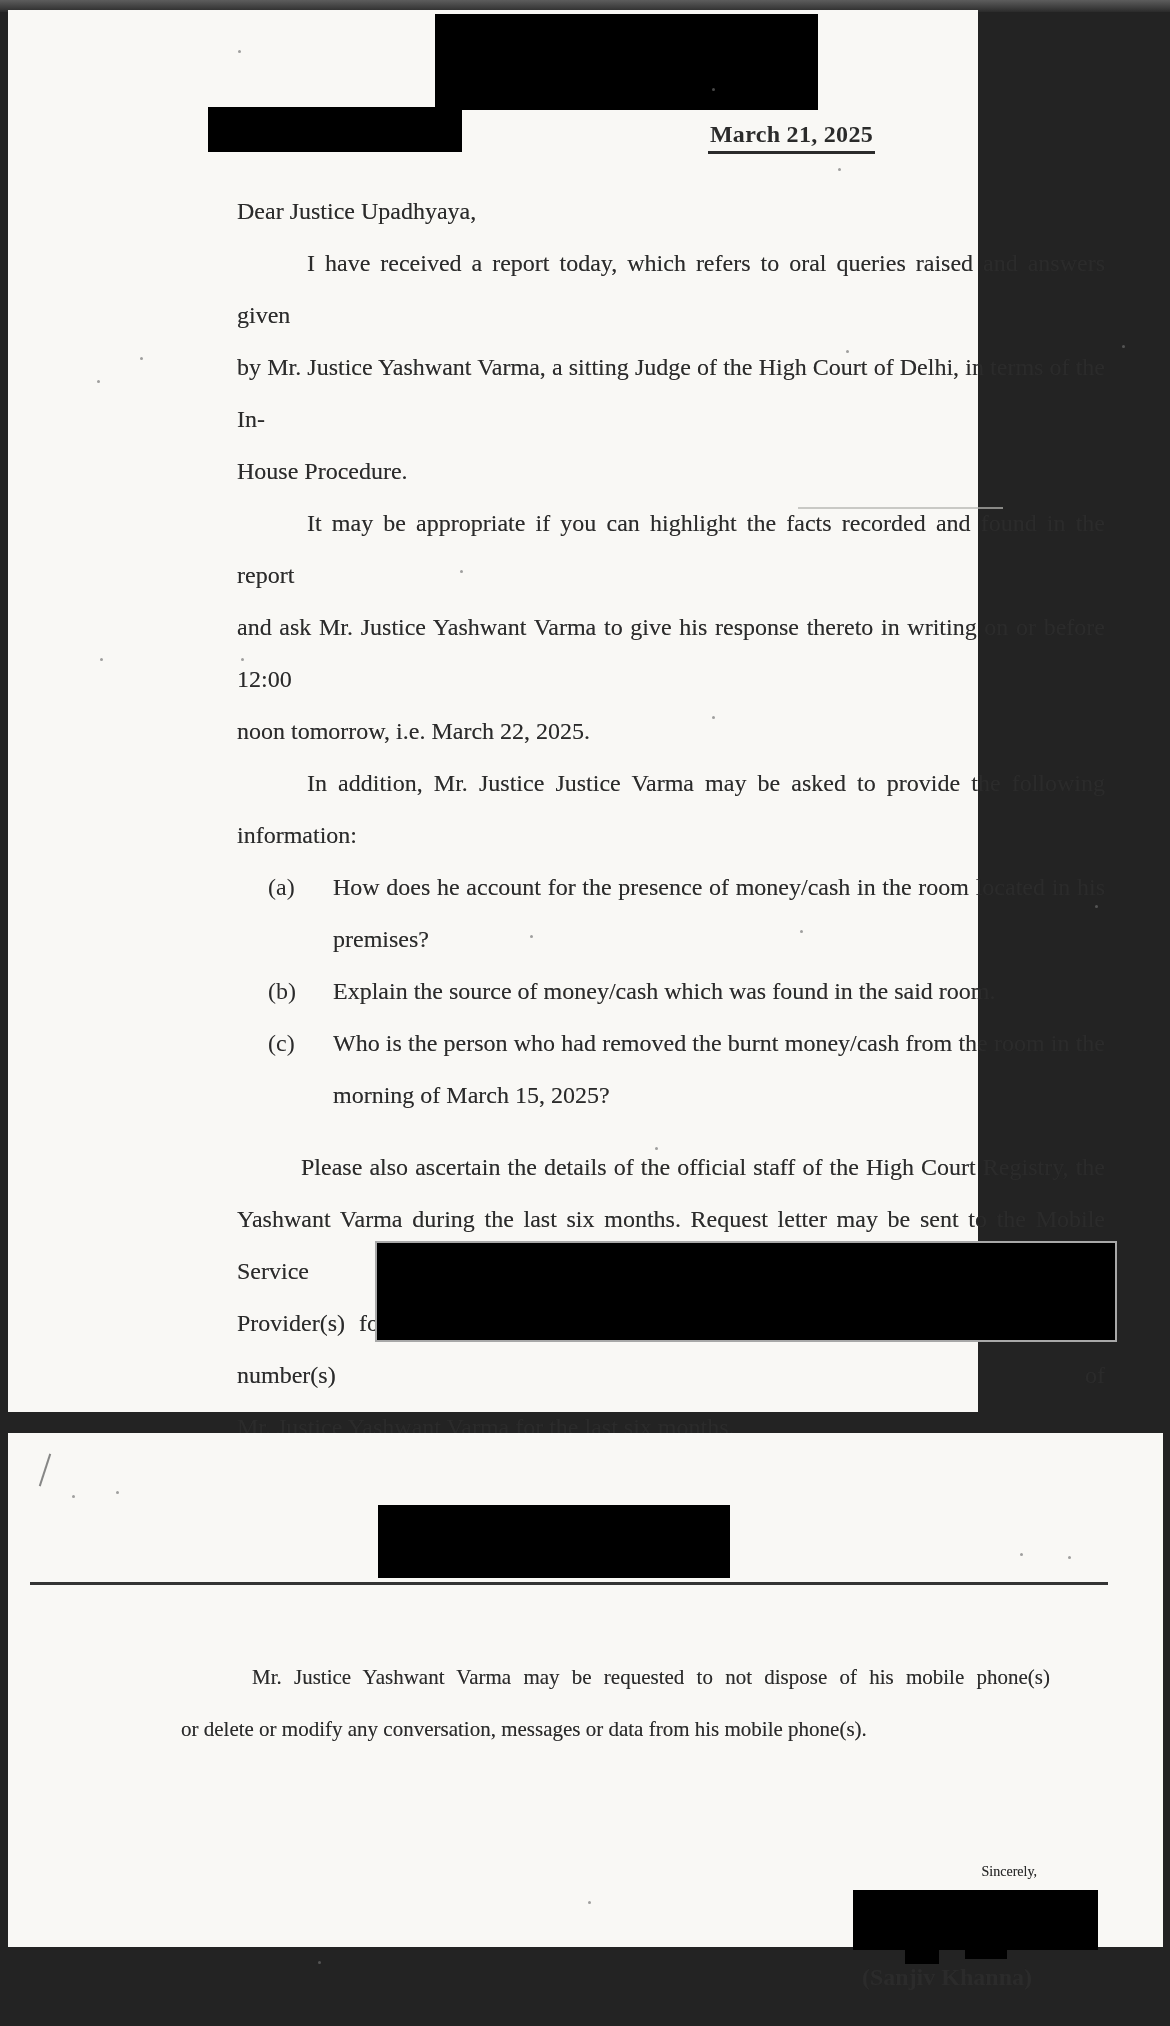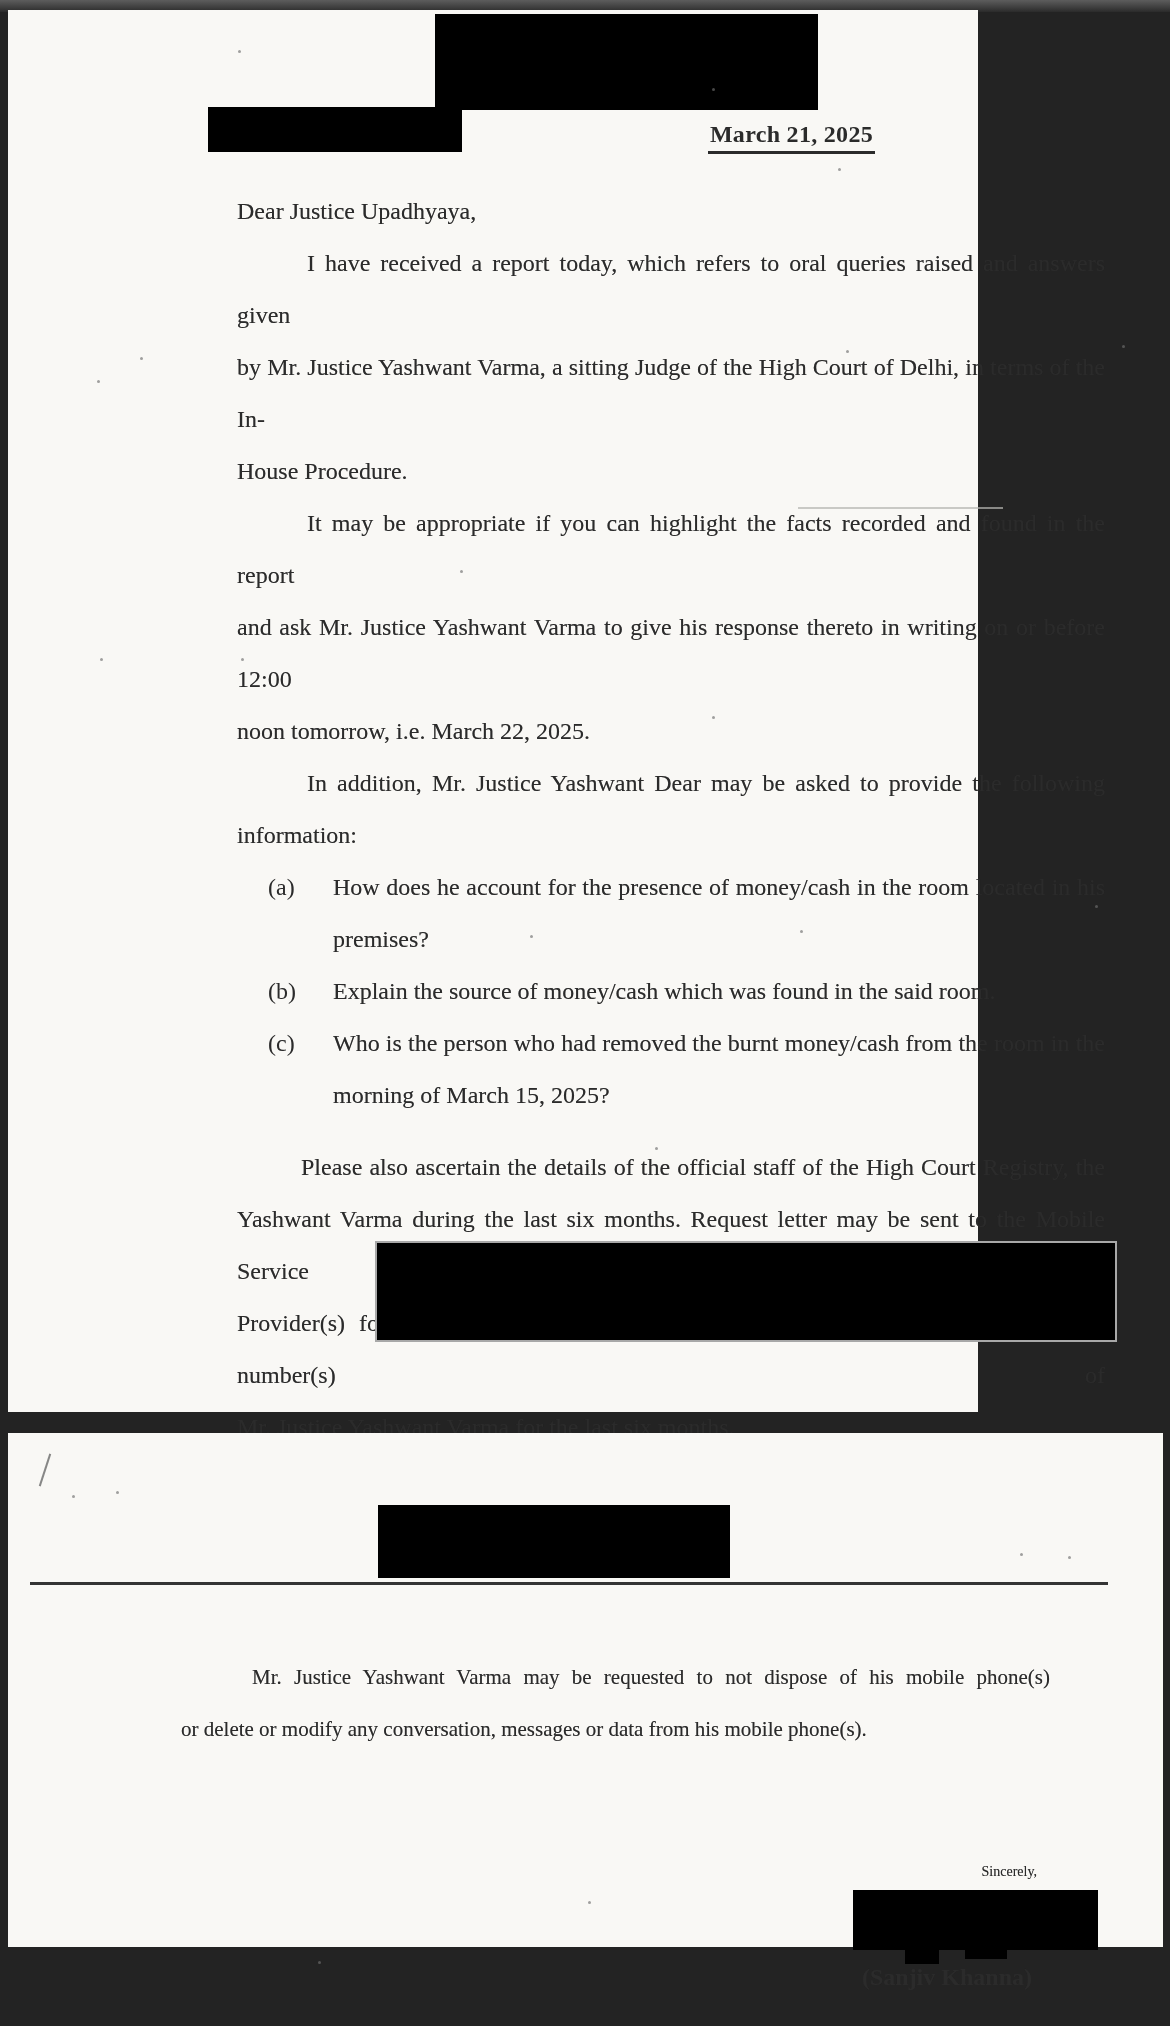--- a/index.html
+++ b/index.html
@@ -87,21 +87,21 @@
           <div class="line last">House Procedure.</div>
         </div>
 
       <div class="para">
           <div class="line" style="text-indent: 70px;">It may be appropriate if you can highlight the facts recorded and found in the report</div>
           <div class="line">and ask Mr. Justice Yashwant Varma to give his response thereto in writing on or before 12:00</div>
           <div class="line last">noon tomorrow, i.e. March 22, 2025.</div>
         </div>
 
       <div class="para">
-          <div class="line" style="text-indent: 70px;">In addition, Mr. Justice Yashwant Dear may be asked to provide the following</div>
+          <div class="line" style="text-indent: 70px;">In addition, Mr. Justice Justice Varma may be asked to provide the following</div>
           <div class="line last">information:</div>
         </div>
 
       <div class="list">
         <div class="list-item">
           <span class="li-marker">(a)</span>
           <div class="li-body">
               <div class="line">How does he account for the presence of money/cash in the room located in his</div>
               <div class="line last">premises?</div>
             </div>

